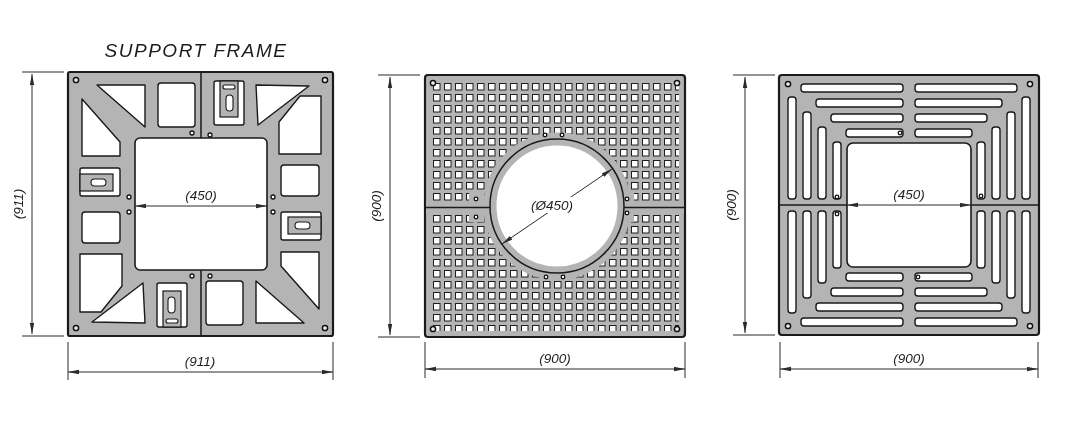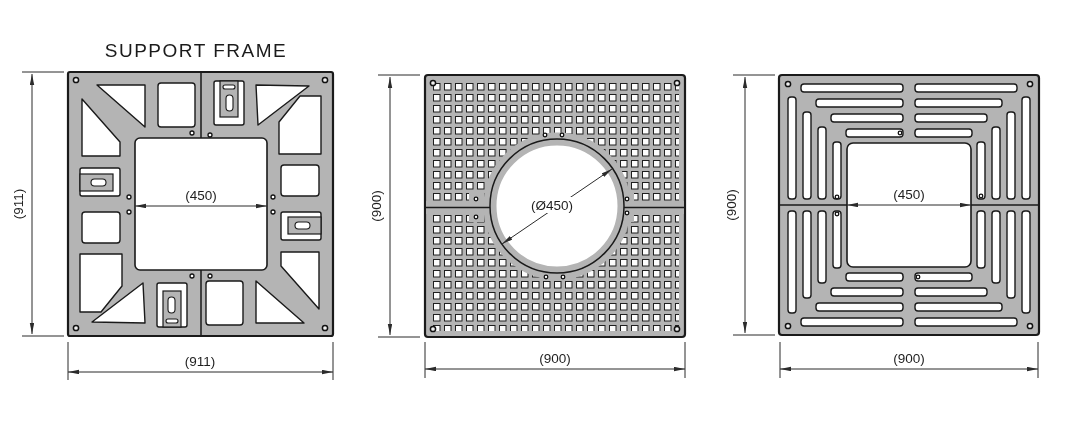--- a/index.html
+++ b/index.html
@@ -3,20 +3,21 @@
 <meta charset="utf-8">
 <style>
   html, body { margin: 0; padding: 0; background: #ffffff; }
   .canvas {
     position: relative;
     width: 1079px;
     height: 422px;
     background: #ffffff;
     font-family: "Liberation Sans", sans-serif;
     overflow: hidden;
+    font-style: italic;
   }
   svg { display: block; }
 
   .plate  { fill: #b4b4b4; stroke: #1a1a1a; stroke-width: 2.2; }
   .cut    { fill: #ffffff; stroke: #1a1a1a; stroke-width: 1.4; stroke-linejoin: round; }
   .open   { fill: #ffffff; stroke: #1a1a1a; stroke-width: 1.6; }
   .tab    { fill: #b4b4b4; stroke: #1a1a1a; stroke-width: 1.2; }
   .slot   { fill: #ffffff; stroke: #1a1a1a; stroke-width: 1.1; }
   .bolt   { fill: #f0f0f0; stroke: #111111; stroke-width: 1.5; }
   .shole  { fill: #ffffff; stroke: #111111; stroke-width: 1.3; }

